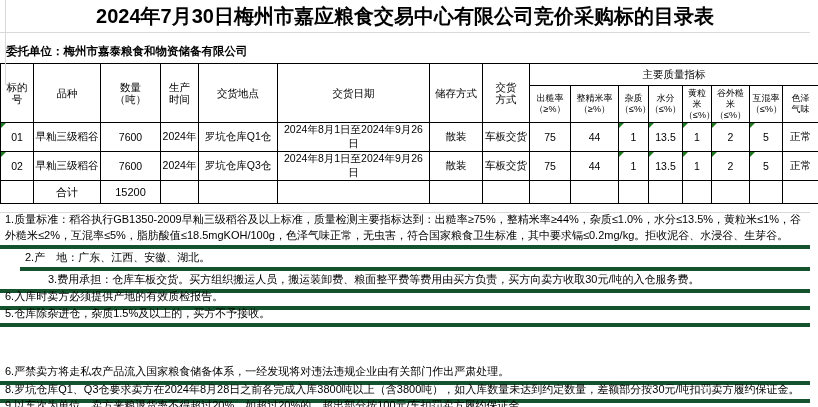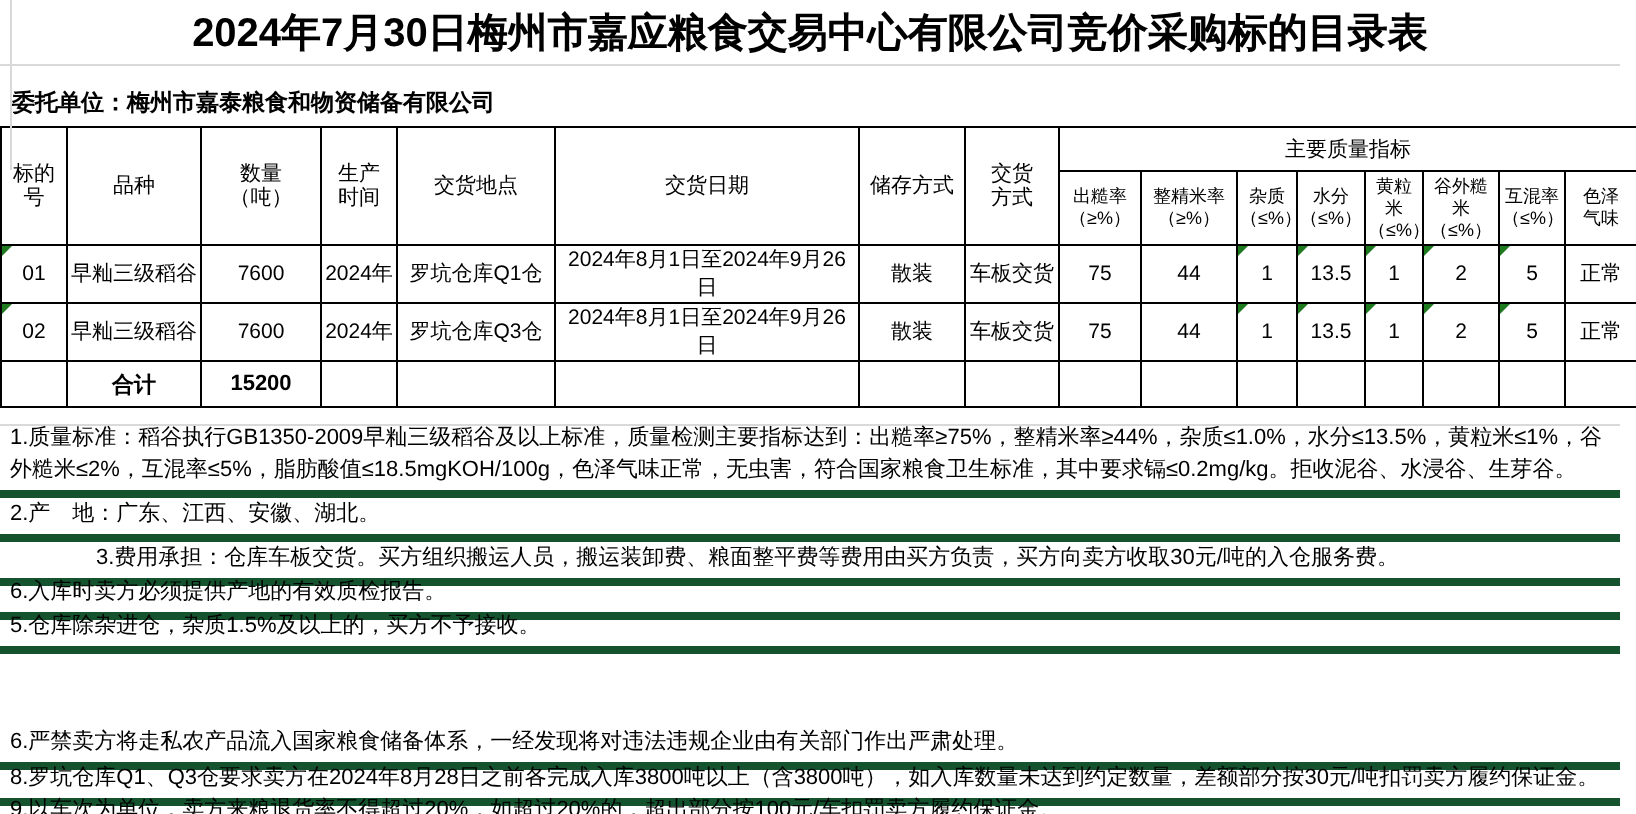--- a/index.html
+++ b/index.html
@@ -21,30 +21,30 @@
 
   
   table.main { border-collapse:collapse; table-layout:fixed; width:818px; }
   table.main th, table.main td { border:1px solid #000; text-align:center;
        vertical-align:middle; padding:0 1px; position:relative; overflow:hidden;
        font-weight:normal; }
   tr.h1 th { height:22px; font-size:10.5px; }
   tr.h2 th { height:37px; font-size:9px; white-space:pre-line; line-height:11px; }
   th.span2 { white-space:pre-line; line-height:12px; }
   tr.datarow td { height:22px; font-size:10.5px; }
-  tr.totalrow td { height:23px; font-size:11px; font-weight:bold; }
+  tr.totalrow td { height:23px; font-size:11px; font-weight:normal; }
 
   .tri { position:absolute; top:0; left:0; width:0; height:0;
          border-top:5px solid #1e7a1e; border-right:5px solid transparent; }
 
   
   .gap { height:9px; border-bottom:1px solid #d9d9d9; }
   .note { border-bottom:4px solid #14532d; font-size:11px; line-height:16px;
           padding:0 4px 2px 5px; display:flex; align-items:flex-end; }
-  .n1 { height:36px; } .n2 { height:22px; } .n3 { height:22px;padding-left:48px; }
+  .n1 { height:36px; } .n2 { height:22px;margin-left:20px; } .n3 { height:22px;padding-left:48px; }
   .n4 { height:17px; } .n5 { height:17px; } .n6 { height:17px;margin-top:41px; }
   .n7 { height:17px; } .n8 { height:18px; } .n9 { height:16px; }
 </style>
 </head>
 <body>
 
 <div class="sheet">
   <div class="vline-left"></div>
 
   <div class="row-title">2024年7月30日梅州市嘉应粮食交易中心有限公司竞价采购标的目录表</div>

